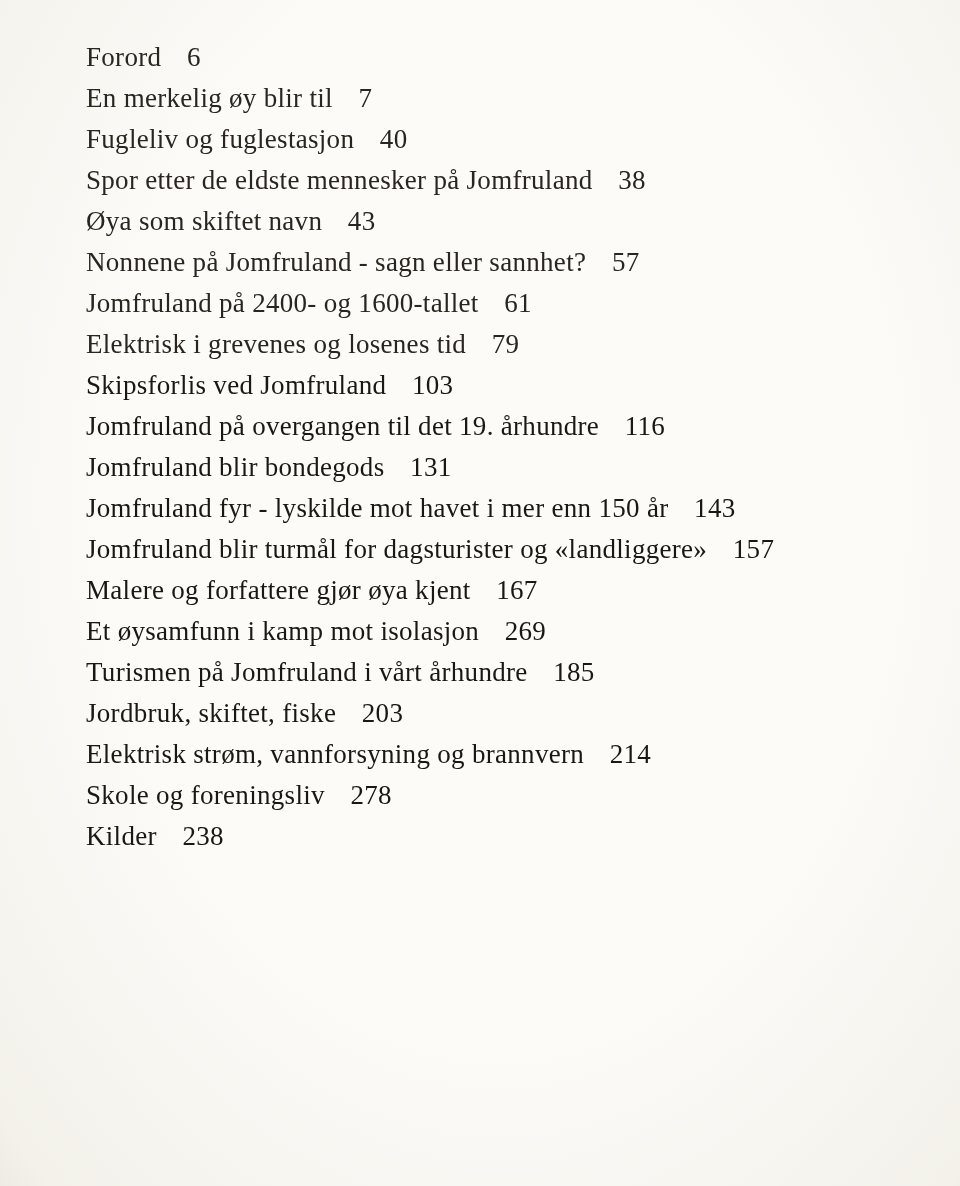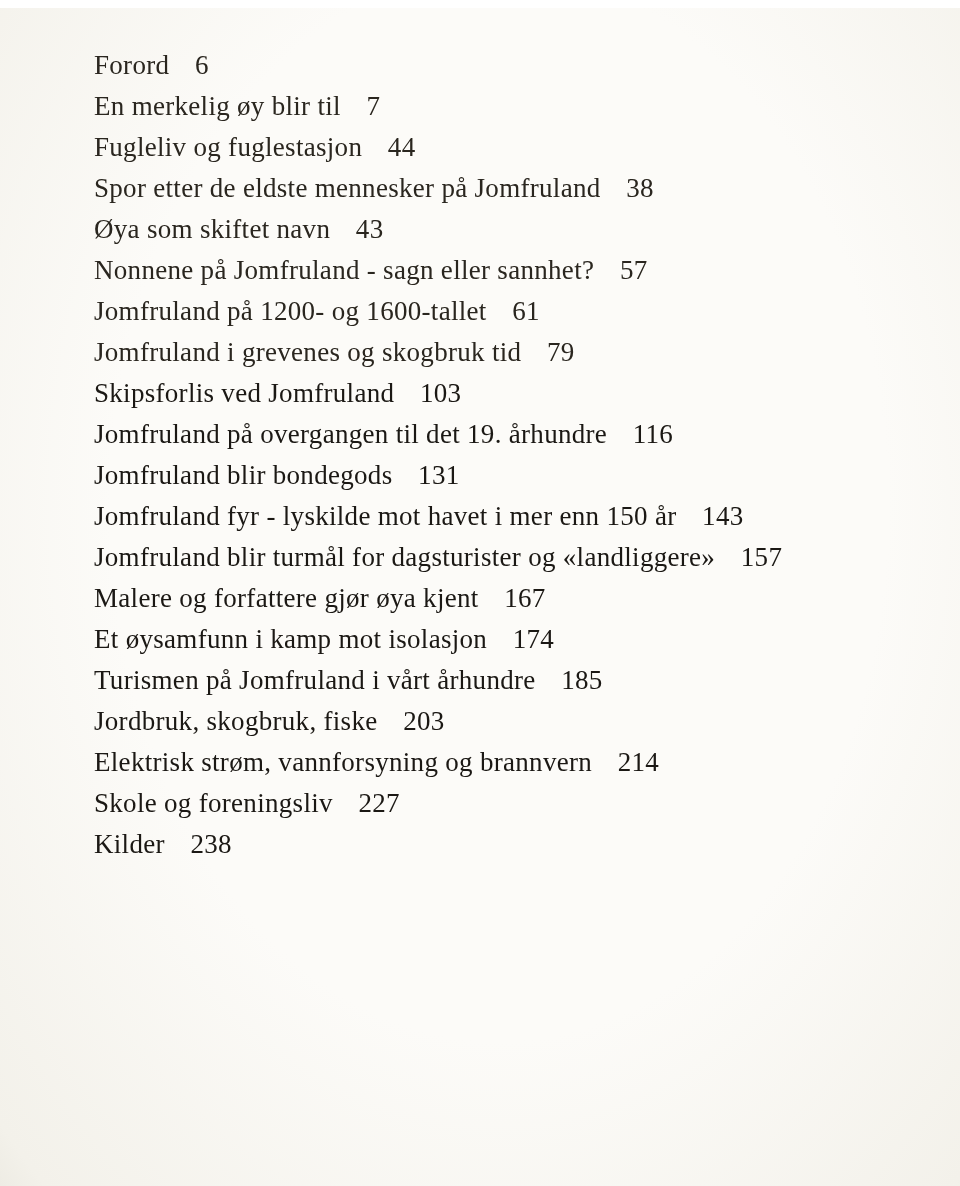--- a/index.html
+++ b/index.html
@@ -14,21 +14,21 @@
   }
   .page {
     position: relative;
     width: 960px;
     height: 1186px;
     background: radial-gradient(ellipse at 52% 42%, #fcfbf8 55%, #f3f1ea 95%, #edebe3 100%);
     color: #1b1814;
   }
   .toc {
     list-style: none;
-    margin: 8px;
+    margin: 0;
     padding: 37px 40px 0 86px;
   }
   .toc li {
     font-size: 27px;
     line-height: 41px;
     white-space: nowrap;
     letter-spacing: 0.3px;
   }
   
   .toc li:nth-child(-n+8) {
@@ -41,53 +41,53 @@
 </head>
 <body>
 
 <div class="page">
   <ul class="toc">
   <li><span>Forord</span><span class="page-num">6</span></li>
 
   <li><span>En merkelig øy blir til</span><span class="page-num">7</span></li>
 
 
-  <li><span>Fugleliv og fuglestasjon</span><span class="page-num">44</span></li>
+  <li><span>Fugleliv og fuglestasjon</span><span class="page-num">40</span></li>
 
   <li><span>Spor etter de eldste mennesker på Jomfruland</span><span class="page-num">38</span></li>
 
   <li><span>Øya som skiftet navn</span><span class="page-num">43</span></li>
 
 
   <li><span>Nonnene på Jomfruland - sagn eller sannhet?</span><span class="page-num">57</span></li>
 
-  <li><span>Jomfruland på 1200- og 1600-tallet</span><span class="page-num">61</span></li>
+  <li><span>Jomfruland på 2400- og 1600-tallet</span><span class="page-num">61</span></li>
 
-  <li><span>Jomfruland i grevenes og skogbruk tid</span><span class="page-num">79</span></li>
+  <li><span>Elektrisk i grevenes og losenes tid</span><span class="page-num">79</span></li>
 
   <li><span>Skipsforlis ved Jomfruland</span><span class="page-num">103</span></li>
 
 
   <li><span>Jomfruland på overgangen til det 19. århundre</span><span class="page-num">116</span></li>
 
 
   <li><span>Jomfruland blir bondegods</span><span class="page-num">131</span></li>
 
   <li><span>Jomfruland fyr - lyskilde mot havet i mer enn 150 år</span><span class="page-num">143</span></li>
 
   <li><span>Jomfruland blir turmål for dagsturister og «landliggere»</span><span class="page-num">157</span></li>
 
   <li><span>Malere og forfattere gjør øya kjent</span><span class="page-num">167</span></li>
 
-  <li><span>Et øysamfunn i kamp mot isolasjon</span><span class="page-num">174</span></li>
+  <li><span>Et øysamfunn i kamp mot isolasjon</span><span class="page-num">269</span></li>
 
   <li><span>Turismen på Jomfruland i vårt århundre</span><span class="page-num">185</span></li>
 
-  <li><span>Jordbruk, skogbruk, fiske</span><span class="page-num">203</span></li>
+  <li><span>Jordbruk, skiftet, fiske</span><span class="page-num">203</span></li>
 
   <li><span>Elektrisk strøm, vannforsyning og brannvern</span><span class="page-num">214</span></li>
 
 
-  <li><span>Skole og foreningsliv</span><span class="page-num">227</span></li>
+  <li><span>Skole og foreningsliv</span><span class="page-num">278</span></li>
 
   <li><span>Kilder</span><span class="page-num">238</span></li>
 </ul>
 </div>
 
 </body></html>

